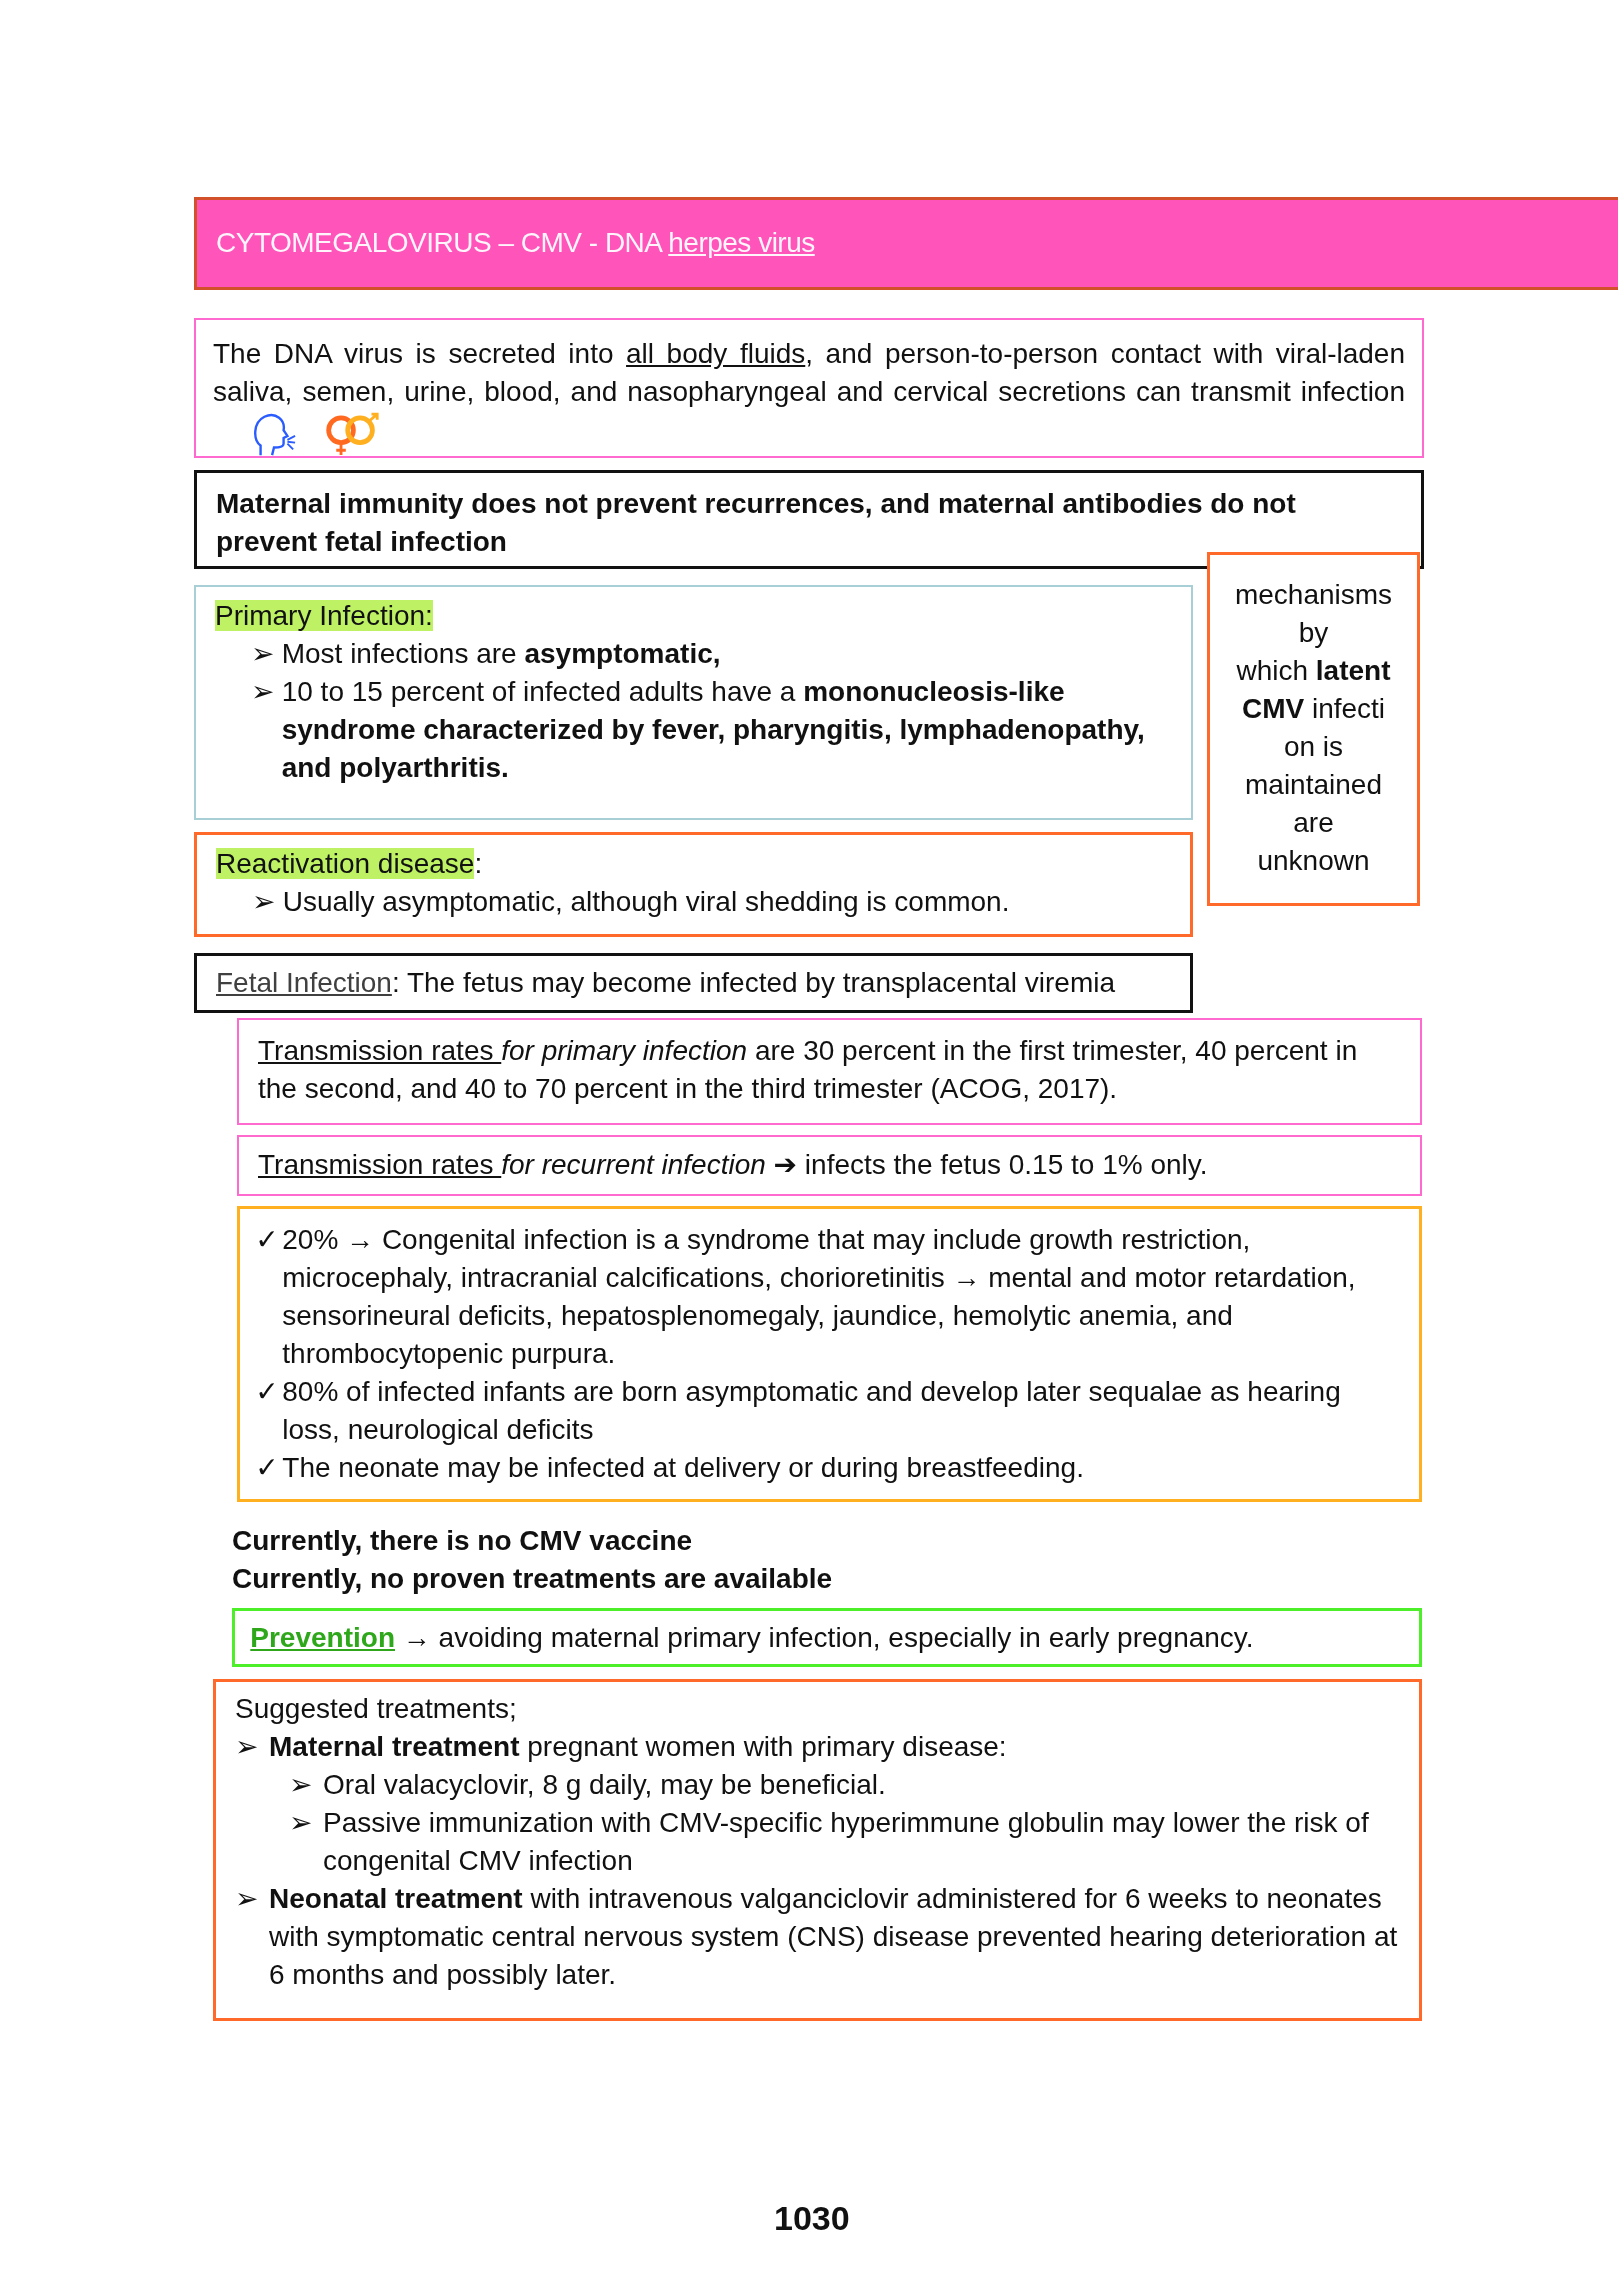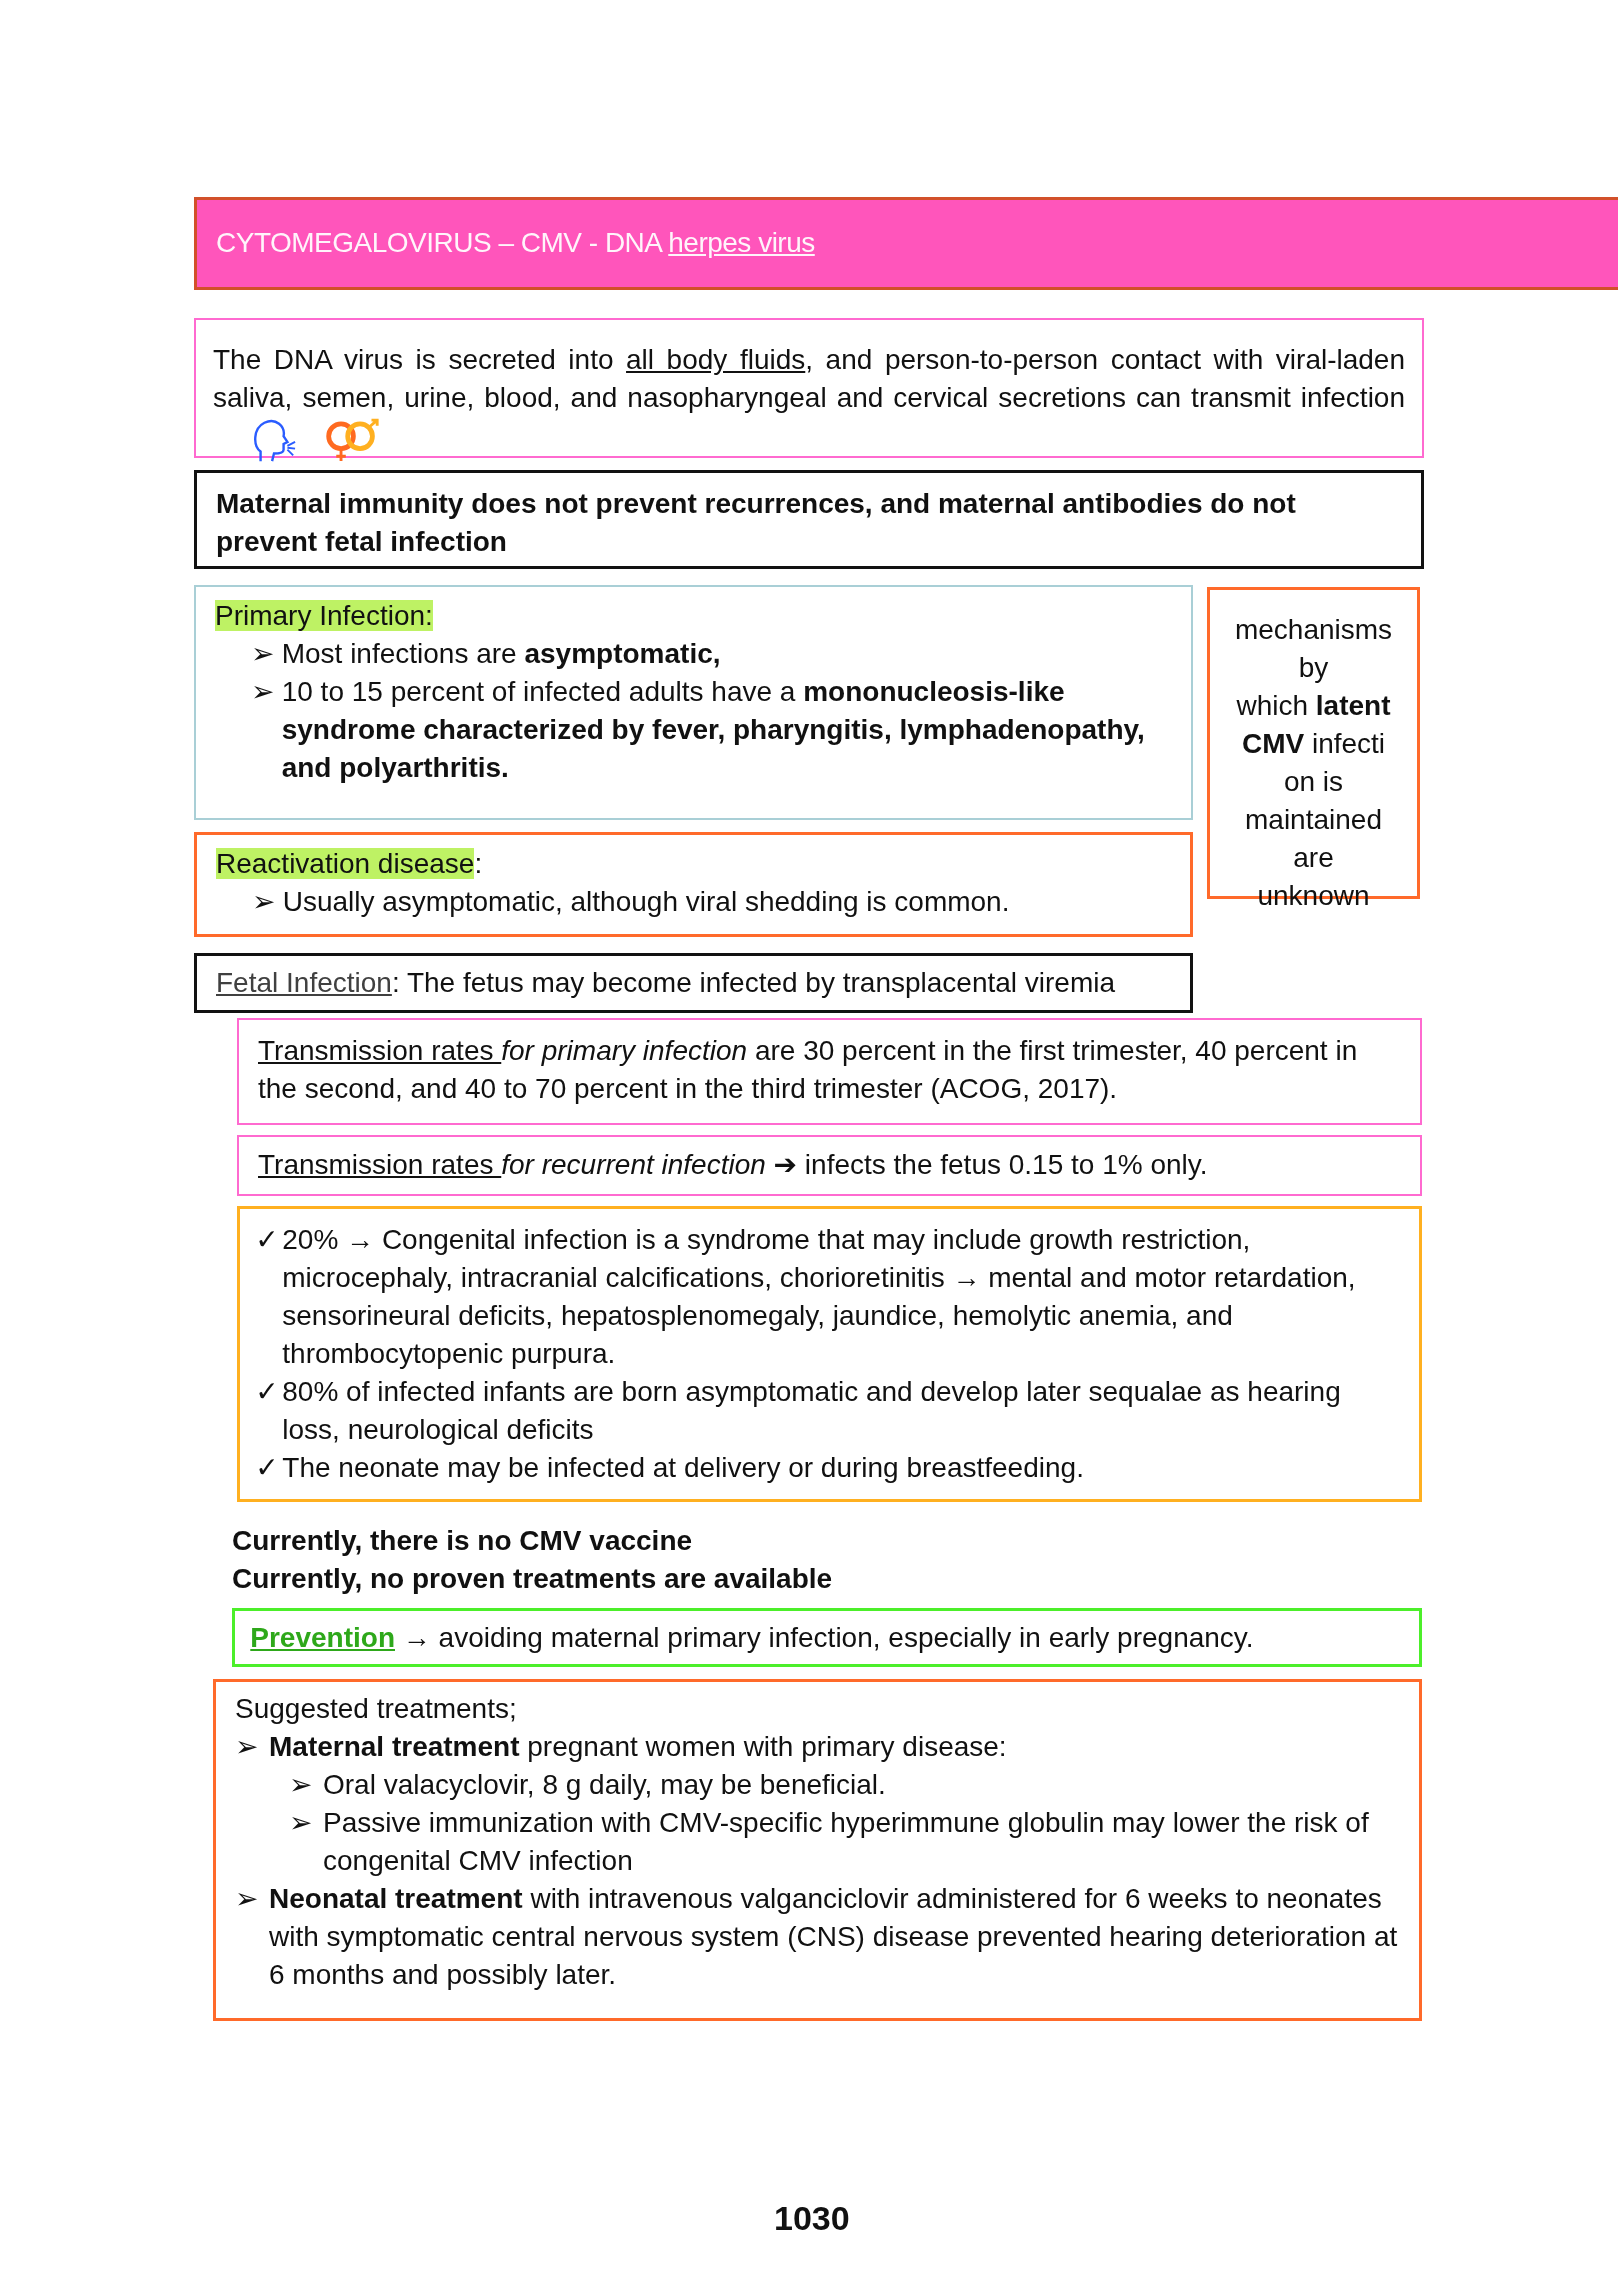--- a/index.html
+++ b/index.html
@@ -2,26 +2,26 @@
 <html><head>
 <meta charset="utf-8">
 <style>
   html, body { margin: 0; padding: 0; background: #ffffff; }
   body { width: 1618px; height: 2273px; position: relative; font-family: "Liberation Sans", "DejaVu Sans", sans-serif; color: #111; overflow: hidden; }
   .box { position: absolute; box-sizing: border-box; background: #fff; }
   .txt { font-size: 28px; line-height: 38px; }
   .title-box { left: 194px; top: 197px; width: 1476px; height: 93px; background: #ff55bb; border: 3.8px solid #d2502a; }
   .title-box .t { position: absolute; left: 19px; top: 27px; font-size: 28px; color: #fff5fb; letter-spacing: -0.5px; }
   .title-box .t u { text-decoration: underline; }
-  .intro-box { left: 194px; top: 318px; width: 1230px; height: 140px; border: 2.9px solid #ff6ad0; padding: 21px 17px; text-align: justify; }
+  .intro-box { left: 194px; top: 318px; width: 1230px; height: 140px; border: 2.9px solid #ff6ad0; padding: 15px 17px; text-align: justify; }
   .intro-box .icons { display: inline-flex; gap: 25px; vertical-align: middle; margin-left: 38px; }
   .bold-box { left: 194px; top: 470px; width: 1230px; height: 99px; border: 3.8px solid #111; padding: 11.5px 19px; font-weight: bold; font-size: 28px; line-height: 38px; }
   .primary-box { left: 194px; top: 585px; width: 999px; height: 235px; border: 2.9px solid #a9cfd6; padding: 9.6px 19px; }
   .react-box { left: 194px; top: 832px; width: 999px; height: 105px; border: 3.8px solid #ff6a2a; padding: 9.6px 19px; }
-  .side-box { left: 1207px; top: 587px; width: 213px; height: 312px; border: 3.8px solid #ff6a2a; text-align: center; padding: 21px 9.6px; font-size: 28px; line-height: 38px; }
+  .side-box { left: 1207px; top: 552px; width: 213px; height: 354px; border: 3.8px solid #ff6a2a; text-align: center; padding: 21px 9.6px; font-size: 28px; line-height: 38px; }
   .hl { background: #bef264; }
   .bullet { display: flex; gap: 5.7px; padding-left: 36px; }
   .bullet .sym { flex: 0 0 auto; width: 25px; }
   .fetal-box { left: 194px; top: 953px; width: 999px; height: 60px; border: 3.8px solid #111; padding: 7.6px 19px; }
   .fetal-label { color: #404040; text-decoration: underline; }
   .trans1 { left: 237px; top: 1018px; width: 1185px; height: 107px; border: 2.9px solid #ff6ad0; padding: 11.5px 19px; }
   .trans2 { left: 237px; top: 1135px; width: 1185px; height: 61px; border: 2.9px solid #ff6ad0; padding: 8.6px 19px; }
   .congen { left: 237px; top: 1206px; width: 1185px; height: 296px; border: 3.8px solid #ffb020; padding: 11.5px 15.3px; }
   .congen .item { display: flex; }
   .congen .ck { width: 27px; flex: 0 0 auto; }

